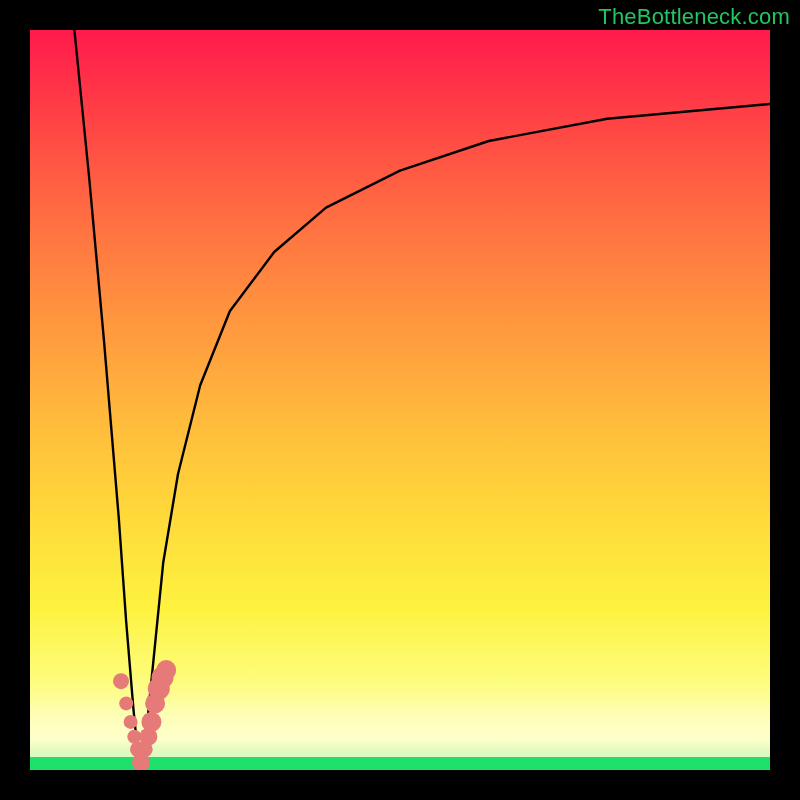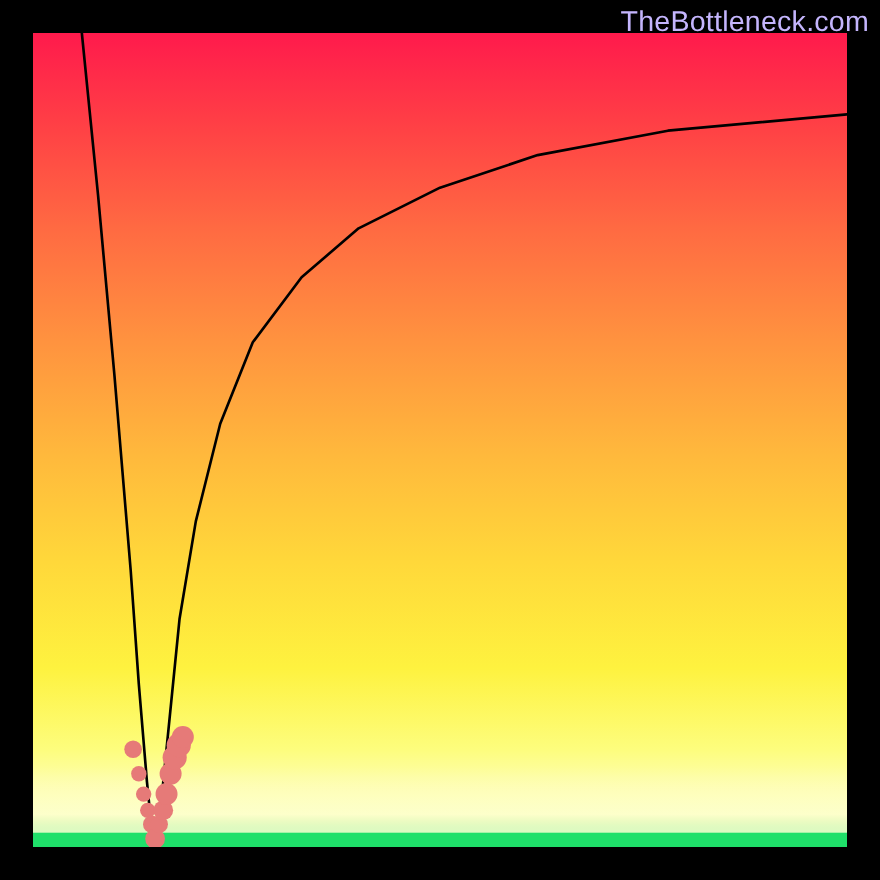--- a/index.html
+++ b/index.html
@@ -61,22 +61,22 @@
     );
   }
   svg.curve {
     position: absolute;
     inset: 0;
   }
   .watermark {
     position: absolute;
     top: 4px;
     right: 10px;
-    color: #c4b5fd;
-    font-size: 26px;
+    color: #22c55e;
+    font-size: 22px;
     letter-spacing: 0.2px;
     user-select: none;
   }
 </style>
 </head>
 <body>
 
 <div class="frame">
 
   <div class="plot">

